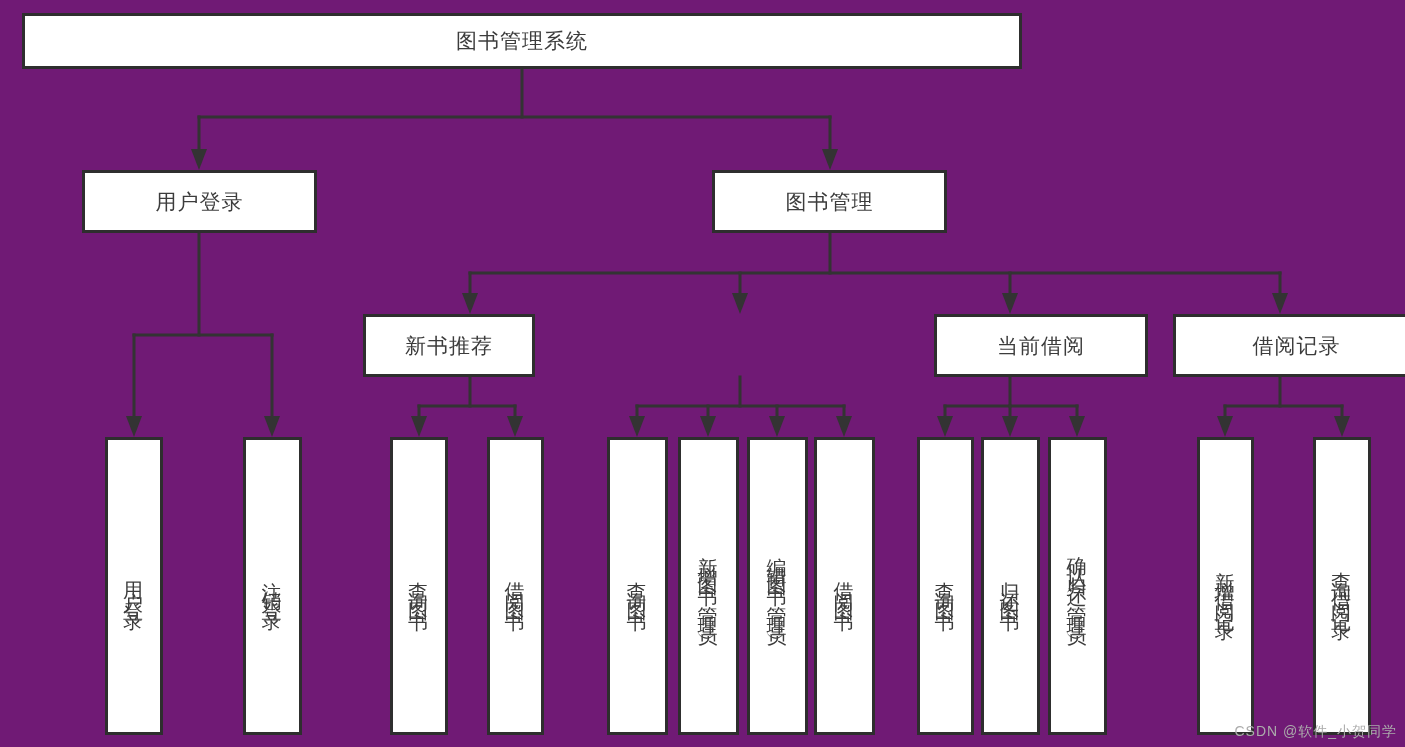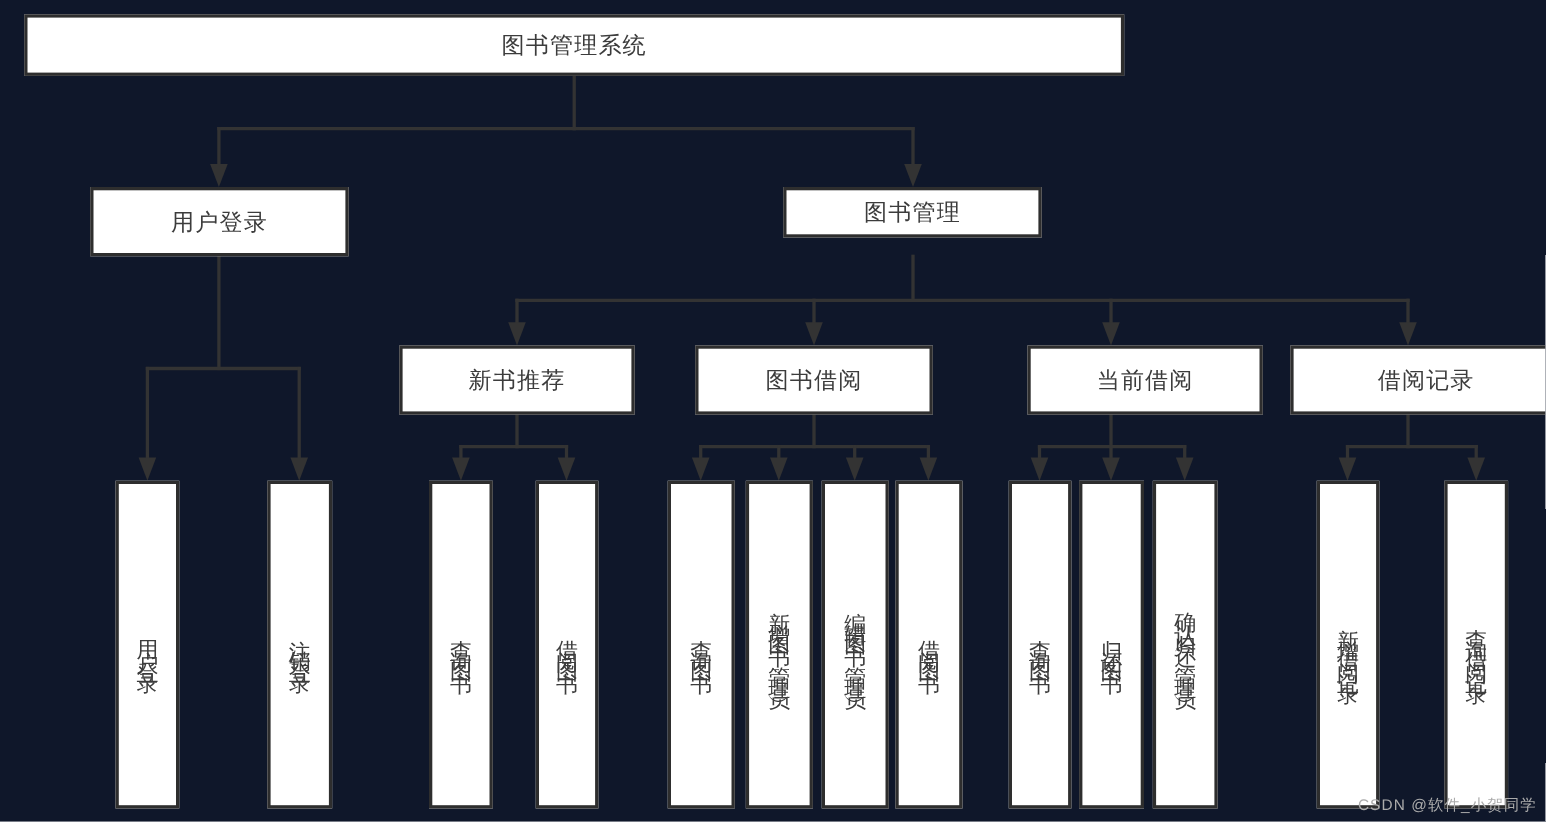--- a/index.html
+++ b/index.html
@@ -5,21 +5,21 @@
   html, body {
     margin: 0;
     padding: 0;
     background: #ffffff;
     font-family: "Liberation Sans", "DejaVu Sans", sans-serif;
   }
   .canvas {
     position: relative;
     width: 1405px;
     height: 747px;
-    background: #0f172a;
+    background: #701a75;
     overflow: hidden;
   }
   .connectors {
     position: absolute;
     left: 0;
     top: 0;
     width: 1405px;
     height: 747px;
   }
   .node {
@@ -136,29 +136,26 @@
     </g>
   </svg>
 
   <div class="node" style="left:22px; top:13px; width:1000px; height:56px;">
     <span class="hlabel">图书管理系统</span>
   </div>
 
   <div class="node" style="left:82px; top:170px; width:235px; height:63px;">
     <span class="hlabel">用户登录</span>
   </div>
-  <div class="node" style="left:712px; top:170px; width:235px; height:46px;">
+  <div class="node" style="left:712px; top:170px; width:235px; height:63px;">
     <span class="hlabel">图书管理</span>
   </div>
 
-  <div class="node" style="left:363px; top:314px; width:214px; height:63px;">
+  <div class="node" style="left:363px; top:314px; width:172px; height:63px;">
     <span class="hlabel">新书推荐</span>
-  </div>
-  <div class="node" style="left:632px; top:314px; width:216px; height:63px;">
-    <span class="hlabel">图书借阅</span>
   </div>
   <div class="node" style="left:934px; top:314px; width:214px; height:63px;">
     <span class="hlabel">当前借阅</span>
   </div>
   <div class="node" style="left:1173px; top:314px; width:247px; height:63px;text-align:center;">
     <span class="hlabel">借阅记录</span>
   </div>
 
   <div class="node" style="left:105px; top:437px; width:58px; height:298px;">
     <span class="vtext">用户登录</span>

